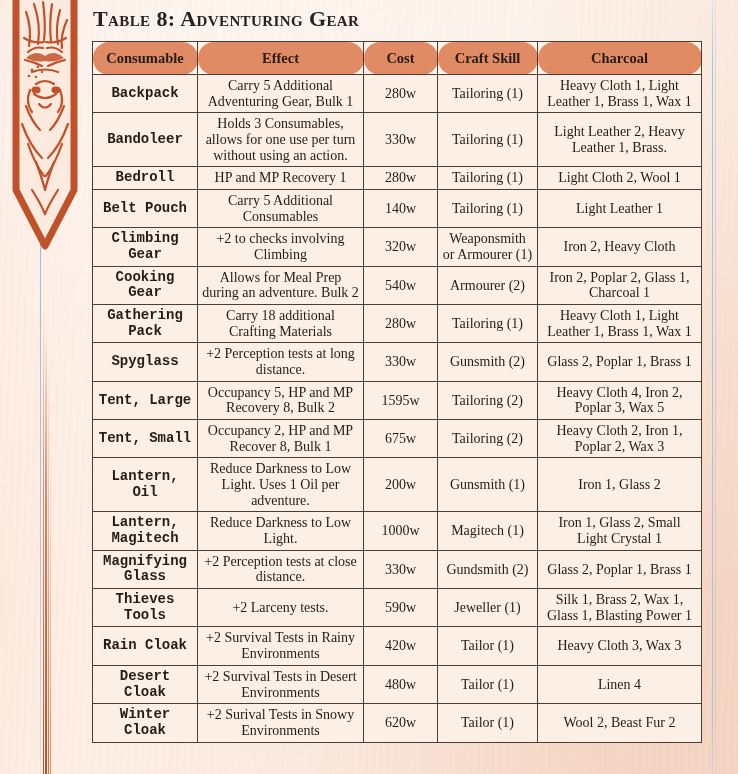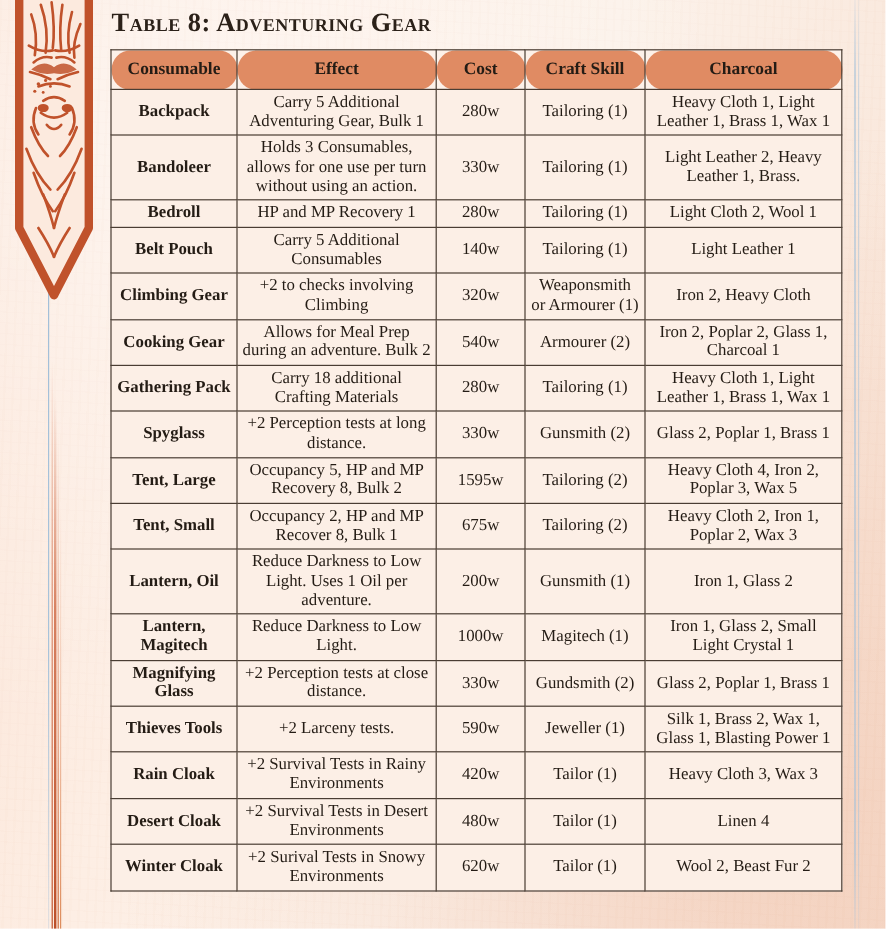--- a/index.html
+++ b/index.html
@@ -97,20 +97,21 @@
     font-weight: 700;
     font-size: 14.5px;
     height: 28px;
     padding: 2px 3px;
     border-radius: 16px;
   }
   #gear-table td { font-size: 14px; }
   td.c-name {
     font-weight: 700;
     font-size: 14.5px;
+    font-family: Liberation Mono, monospace;
   }
   td.c-effect  { font-size: 13.6px; }
   td.c-cost    { font-size: 14px; }
   td.c-skill   { font-size: 14px; margin-left: 35px; }
   td.c-mat     { font-size: 13.6px; }
 
   col.w-name   { width: 105px; }
   col.w-effect { width: 166px; }
   col.w-cost   { width: 74px; }
   col.w-skill  { width: 100px; }

